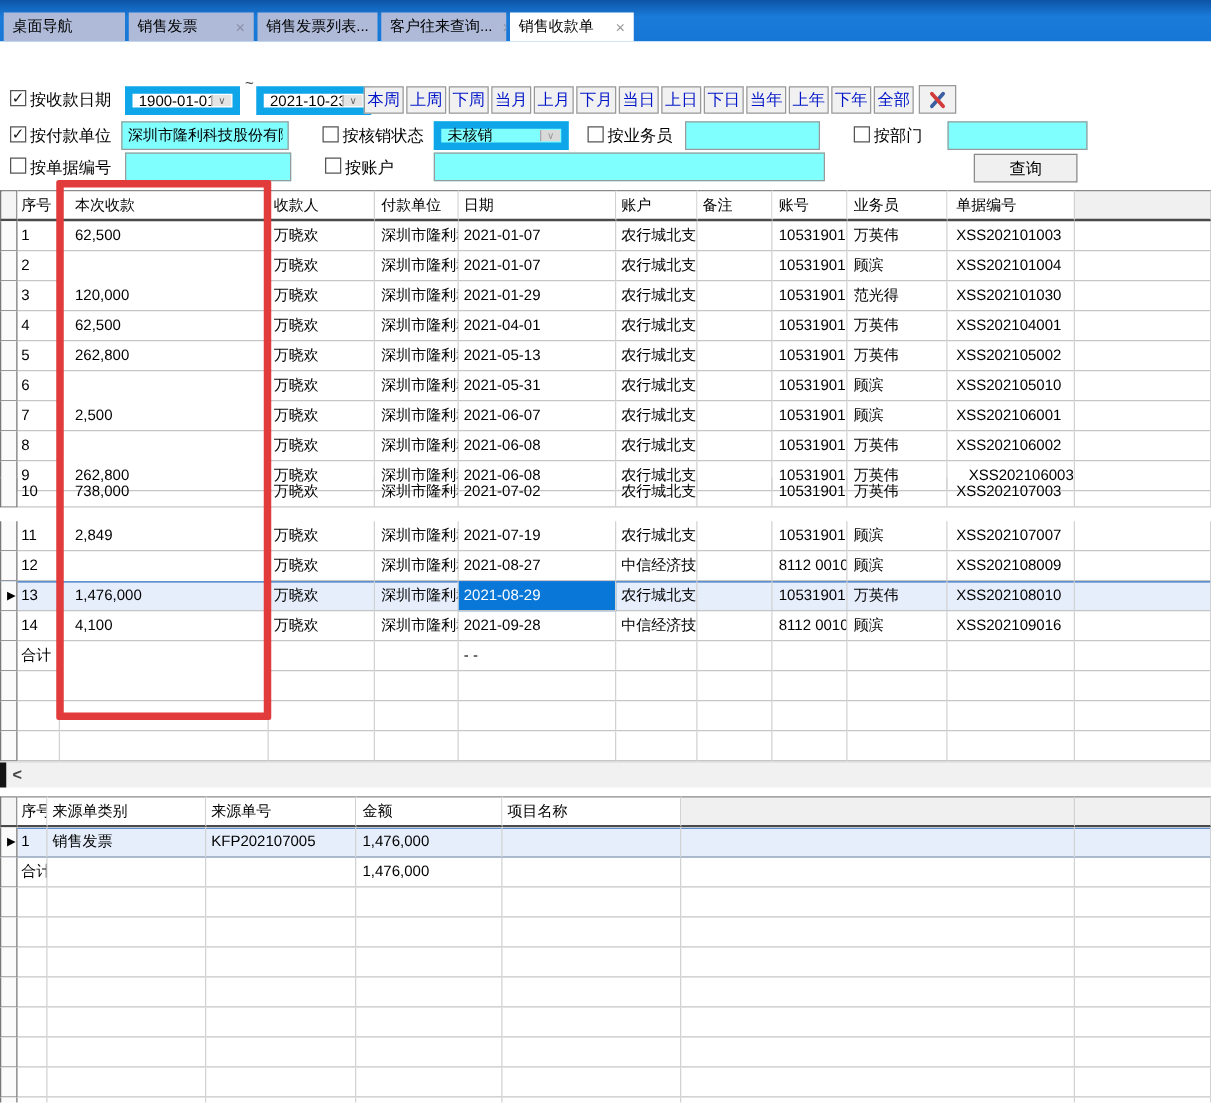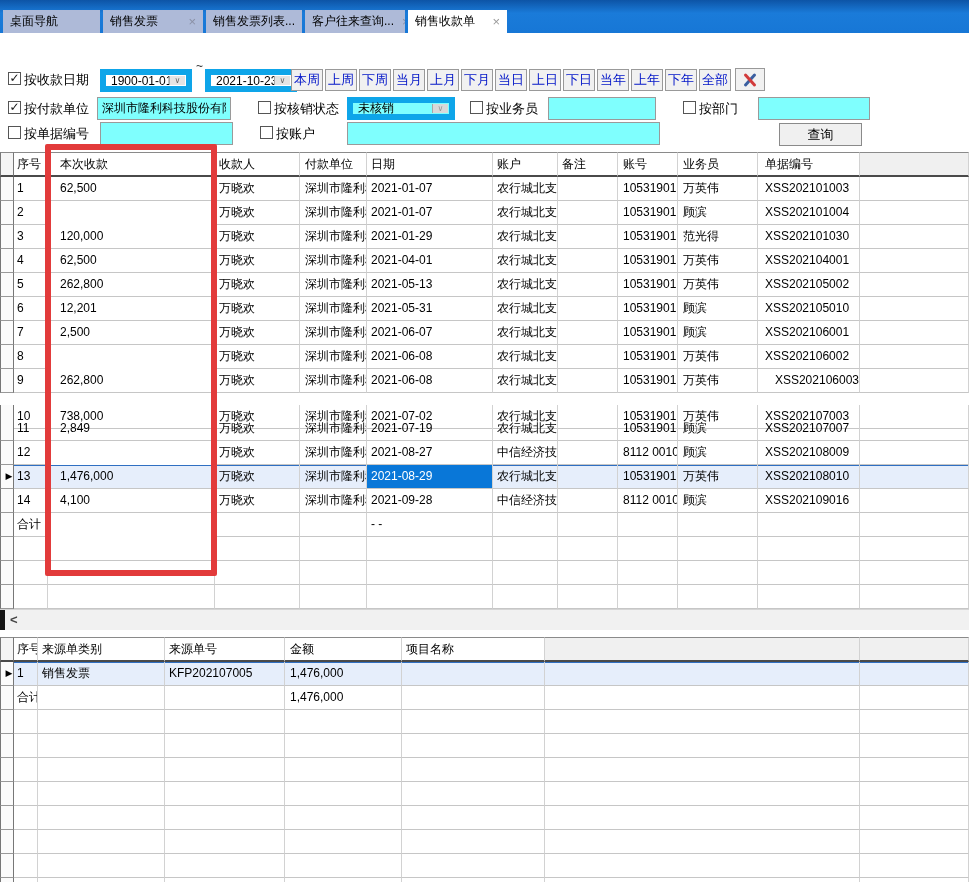--- a/index.html
+++ b/index.html
@@ -226,21 +226,20 @@
         <div class="gcell" style="left: 493px; width: 65px; height: 24px; padding-left: 4px;">农行城北支行</div>
         <div class="gcell" style="left: 558px; width: 60px; height: 24px; padding-left: 4px;"></div>
         <div class="gcell" style="left: 618px; width: 60px; height: 24px; padding-left: 5px;">10531901</div>
         <div class="gcell" style="left: 678px; width: 80px; height: 24px; padding-left: 5px;">万英伟</div>
         <div class="gcell" style="left: 758px; width: 102px; height: 24px; padding-left: 7px;">XSS202105002</div>
         <div class="gcell" style="left: 860px; width: 109px; height: 24px; padding-left: 4px;"></div>
       </div>
       <div class="grow" style="top: 145px; height: 24px;">
         <div class="gcell rowhdr" style="left: 0px; width: 14px; height: 24px; padding-left: 4px;"></div>
         <div class="gcell" style="left: 14px; width: 34px; height: 24px; padding-left: 3px;">6</div>
-        <div class="gcell" style="left: 48px; width: 167px; height: 24px; padding-left: 12px;">12,201</div>
         <div class="gcell" style="left: 215px; width: 85px; height: 24px; padding-left: 4px;">万晓欢</div>
         <div class="gcell" style="left: 300px; width: 67px; height: 24px; padding-left: 5px;">深圳市隆利科技</div>
         <div class="gcell" style="left: 367px; width: 126px; height: 24px; padding-left: 4px;">2021-05-31</div>
         <div class="gcell" style="left: 493px; width: 65px; height: 24px; padding-left: 4px;">农行城北支行</div>
         <div class="gcell" style="left: 558px; width: 60px; height: 24px; padding-left: 4px;"></div>
         <div class="gcell" style="left: 618px; width: 60px; height: 24px; padding-left: 5px;">10531901</div>
         <div class="gcell" style="left: 678px; width: 80px; height: 24px; padding-left: 5px;">顾滨</div>
         <div class="gcell" style="left: 758px; width: 102px; height: 24px; padding-left: 7px;">XSS202105010</div>
         <div class="gcell" style="left: 860px; width: 109px; height: 24px; padding-left: 4px;"></div>
       </div>
@@ -278,21 +277,21 @@
         <div class="gcell" style="left: 215px; width: 85px; height: 24px; padding-left: 4px;">万晓欢</div>
         <div class="gcell" style="left: 300px; width: 67px; height: 24px; padding-left: 5px;">深圳市隆利科技</div>
         <div class="gcell" style="left: 367px; width: 126px; height: 24px; padding-left: 4px;">2021-06-08</div>
         <div class="gcell" style="left: 493px; width: 65px; height: 24px; padding-left: 4px;">农行城北支行</div>
         <div class="gcell" style="left: 558px; width: 60px; height: 24px; padding-left: 4px;"></div>
         <div class="gcell" style="left: 618px; width: 60px; height: 24px; padding-left: 5px;">10531901</div>
         <div class="gcell" style="left: 678px; width: 80px; height: 24px; padding-left: 5px;">万英伟</div>
         <div class="gcell" style="left: 758px; width: 102px; height: 24px; padding-left: 7px; text-align: right;">XSS202106003</div>
         <div class="gcell" style="left: 860px; width: 109px; height: 24px; padding-left: 4px;"></div>
       </div>
-      <div class="grow" style="top: 253px; height: 24px;">
+      <div class="grow" style="top: 230px; height: 24px;">
         <div class="gcell rowhdr" style="left: 0px; width: 14px; height: 24px; padding-left: 4px;"></div>
         <div class="gcell" style="left: 14px; width: 34px; height: 24px; padding-left: 3px;">10</div>
         <div class="gcell" style="left: 48px; width: 167px; height: 24px; padding-left: 12px;">738,000</div>
         <div class="gcell" style="left: 215px; width: 85px; height: 24px; padding-left: 4px;">万晓欢</div>
         <div class="gcell" style="left: 300px; width: 67px; height: 24px; padding-left: 5px;">深圳市隆利科技</div>
         <div class="gcell" style="left: 367px; width: 126px; height: 24px; padding-left: 4px;">2021-07-02</div>
         <div class="gcell" style="left: 493px; width: 65px; height: 24px; padding-left: 4px;">农行城北支行</div>
         <div class="gcell" style="left: 558px; width: 60px; height: 24px; padding-left: 4px;"></div>
         <div class="gcell" style="left: 618px; width: 60px; height: 24px; padding-left: 5px;">10531901</div>
         <div class="gcell" style="left: 678px; width: 80px; height: 24px; padding-left: 5px;">万英伟</div>

